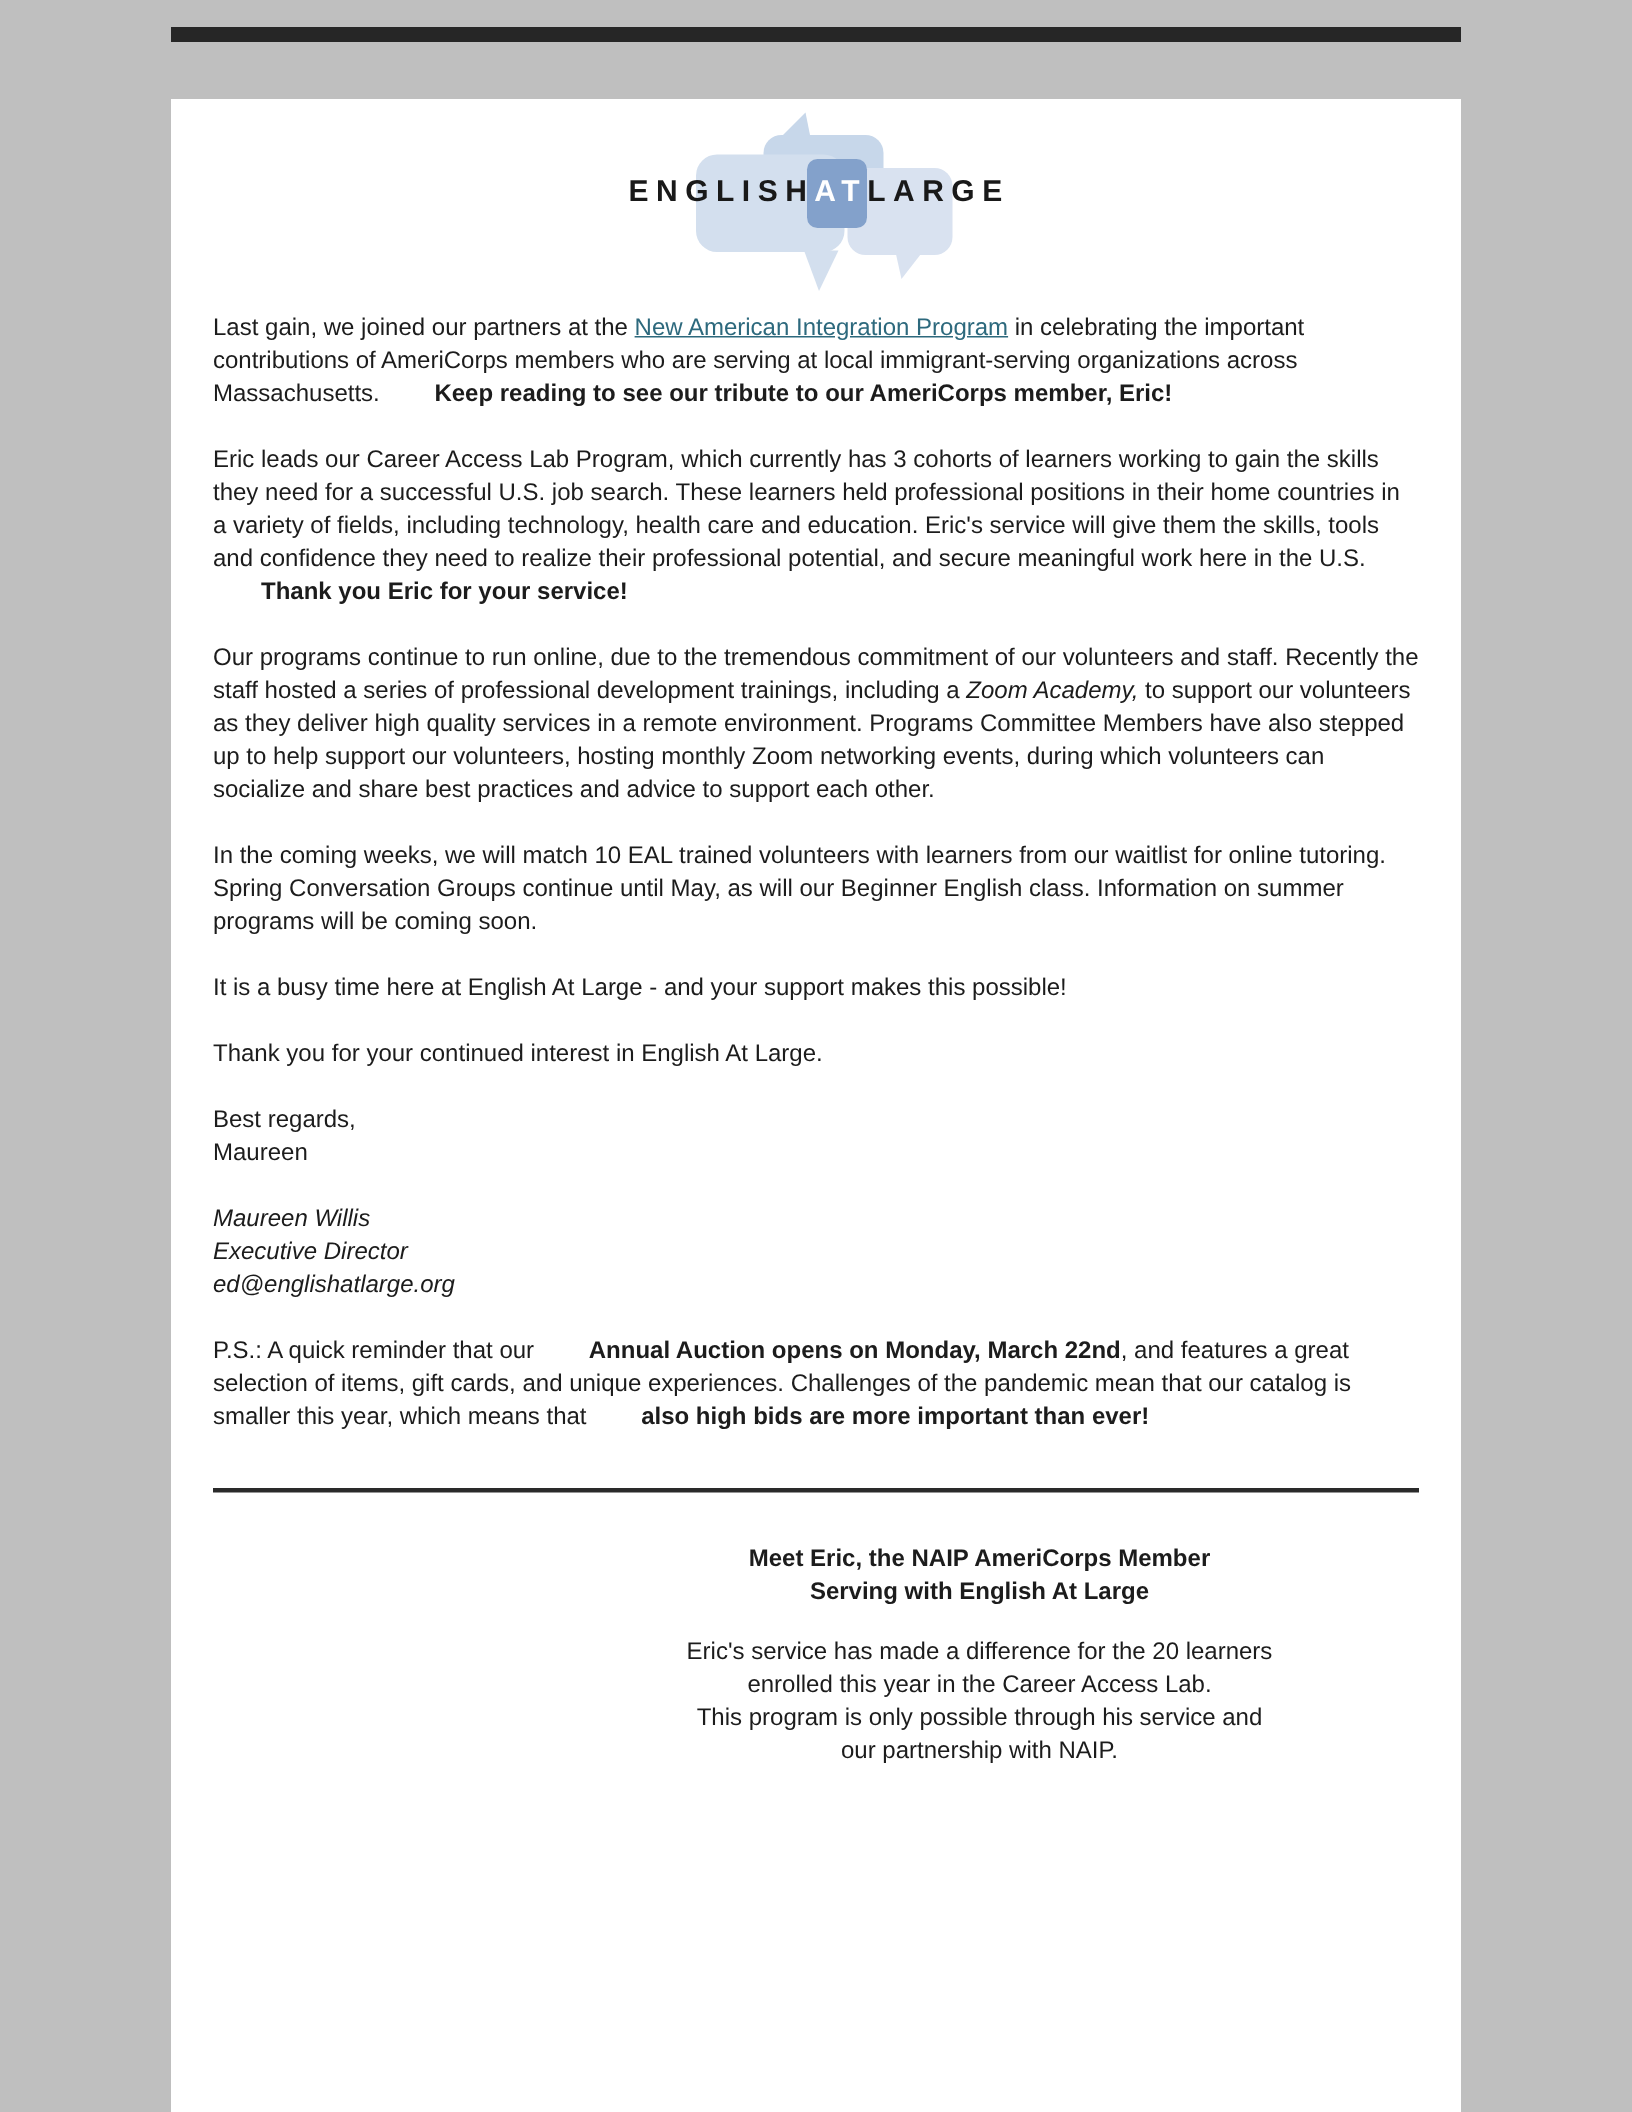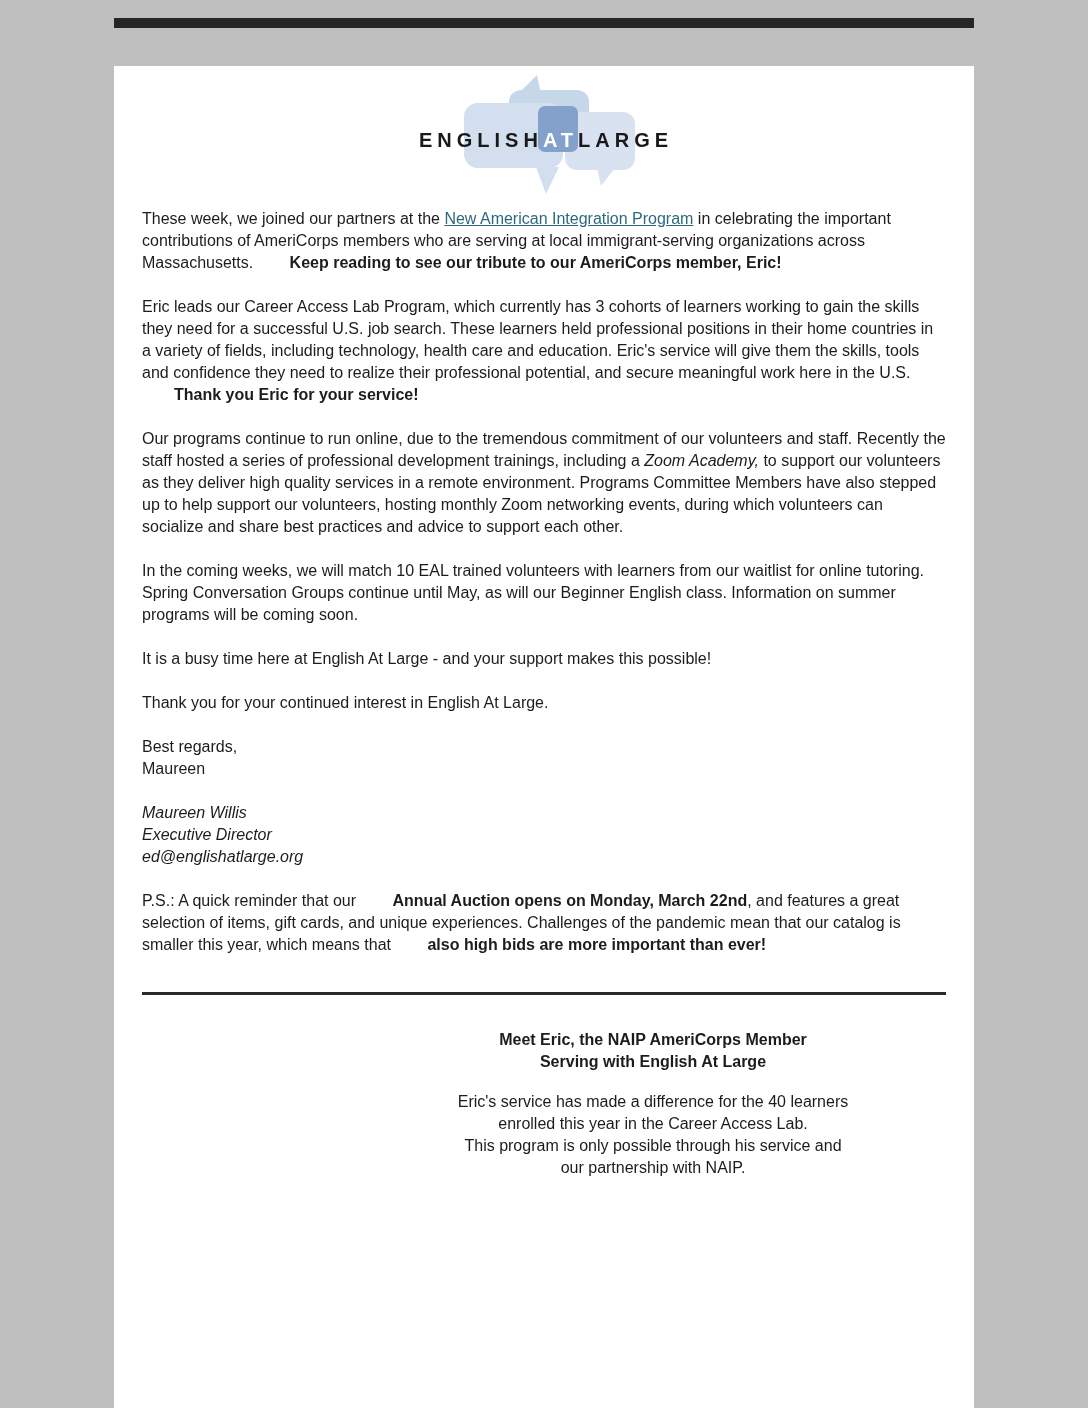--- a/index.html
+++ b/index.html
@@ -95,21 +95,20 @@
   .logo-text {
     position: absolute;
     left: 0; right: 0; top: 52px;
     text-align: center;
     font-weight: bold;
     font-size: 20px;
     line-height: 20px;
     letter-spacing: 5px;
     color: var(--logo-text);
     white-space: nowrap;
-    margin-top: 12px;
   }
   .logo-text .at { color: #ffffff; }
 
   
   hr.divider {
     border: none;
     border-top: 3px solid var(--divider);
     margin: 36px 0 34px;
   }
 
@@ -135,21 +134,21 @@
       <div class="bubble b-left"></div>
       <div class="bubble b-right"></div>
       <div class="tail t-right"></div>
       <div class="tail t-down"></div>
       <div class="at-square"></div>
       <div class="logo-text"><span>ENGLISH</span><span class="at">AT</span><span>LARGE</span></div>
     </div>
 
 
     <p>
-      <span>These week, we joined our partners at the </span><a href="#" class="link">New American Integration Program</a><span> in celebrating the important contributions of AmeriCorps members who are serving at local immigrant-serving organizations across Massachusetts. </span><b>Keep reading to see our tribute to our AmeriCorps member, Eric!</b>
+      <span>Last gain, we joined our partners at the </span><a href="#" class="link">New American Integration Program</a><span> in celebrating the important contributions of AmeriCorps members who are serving at local immigrant-serving organizations across Massachusetts. </span><b>Keep reading to see our tribute to our AmeriCorps member, Eric!</b>
     </p>
 
     <p>
       <span>Eric leads our Career Access Lab Program, which currently has 3 cohorts of learners working to gain the skills they need for a successful U.S. job search. These learners held professional positions in their home countries in a variety of fields, including technology, health care and education. Eric's service will give them the skills, tools and confidence they need to realize their professional potential, and secure meaningful work here in the U.S. </span><b>Thank you Eric for your service!</b>
     </p>
 
     <p>
       <span>Our programs continue to run online, due to the tremendous commitment of our volunteers and staff. Recently the staff hosted a series of professional development trainings, including a </span><span class="italic">Zoom Academy,</span><span> to support our volunteers as they deliver high quality services in a remote environment. Programs Committee Members have also stepped up to help support our volunteers, hosting monthly Zoom networking events, during which volunteers can socialize and share best practices and advice to support each other.</span>
     </p>
 
@@ -181,21 +180,21 @@
     </p>
 
     <hr class="divider">
 
     <div class="feature">
       <p class="f-head">
         <span>Meet Eric, the NAIP AmeriCorps Member</span><br>
         <span>Serving with English At Large</span>
       </p>
       <p class="f-body">
-        <span>Eric's service has made a difference for the 40 learners</span><br>
+        <span>Eric's service has made a difference for the 20 learners</span><br>
         <span>enrolled this year in the Career Access Lab.</span><br>
         <span>This program is only possible through his service and</span><br>
         <span>our partnership with NAIP.</span>
       </p>
     </div>
 
   </div>
 </div>
 
 </body></html>

